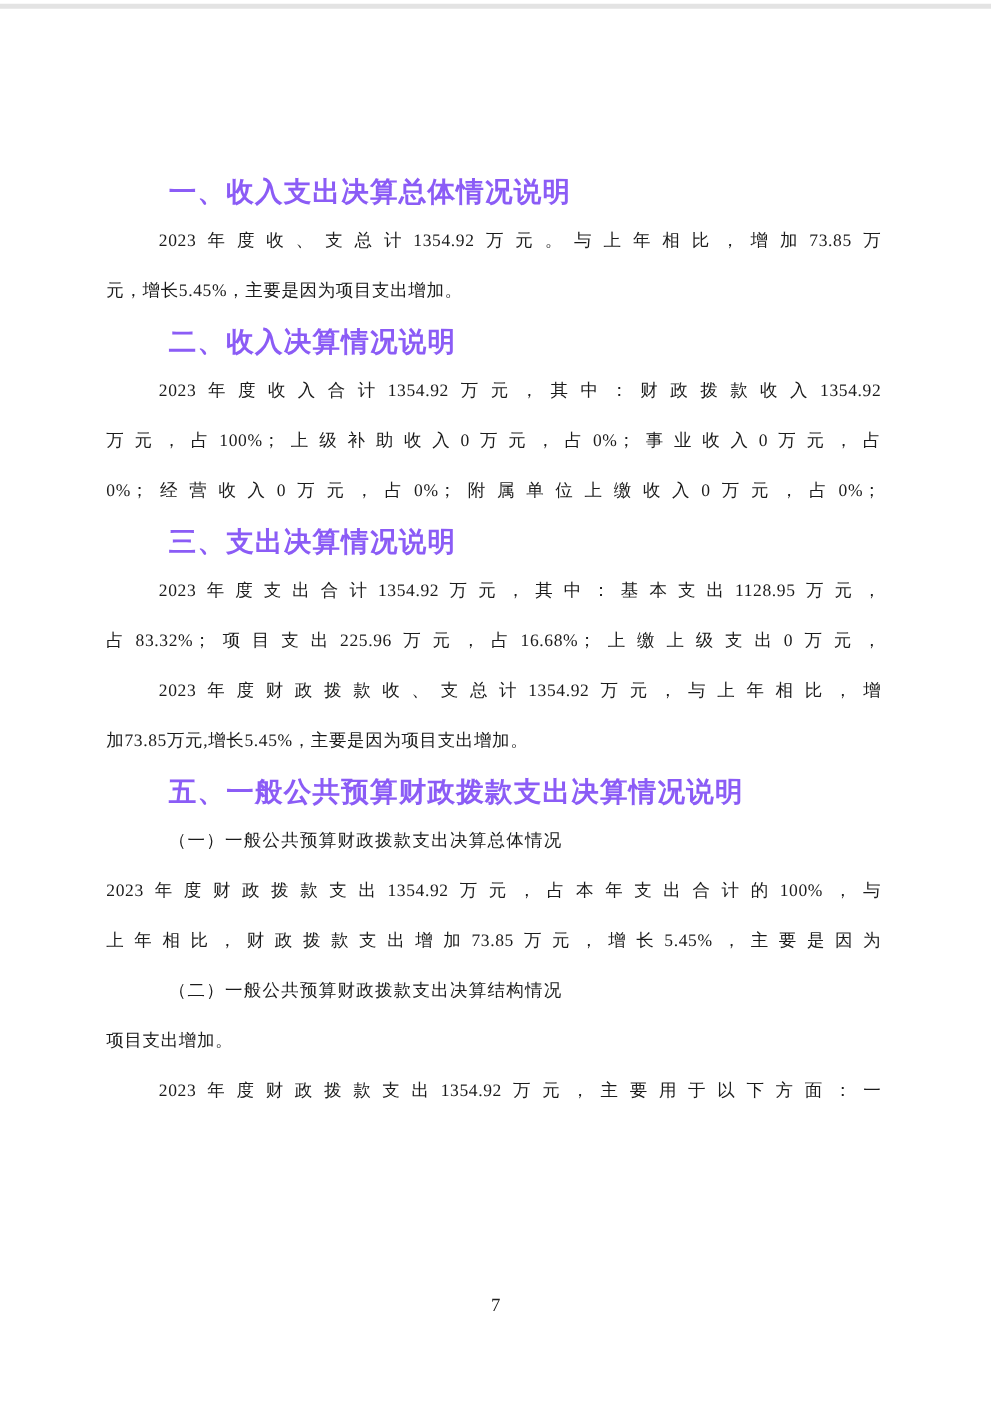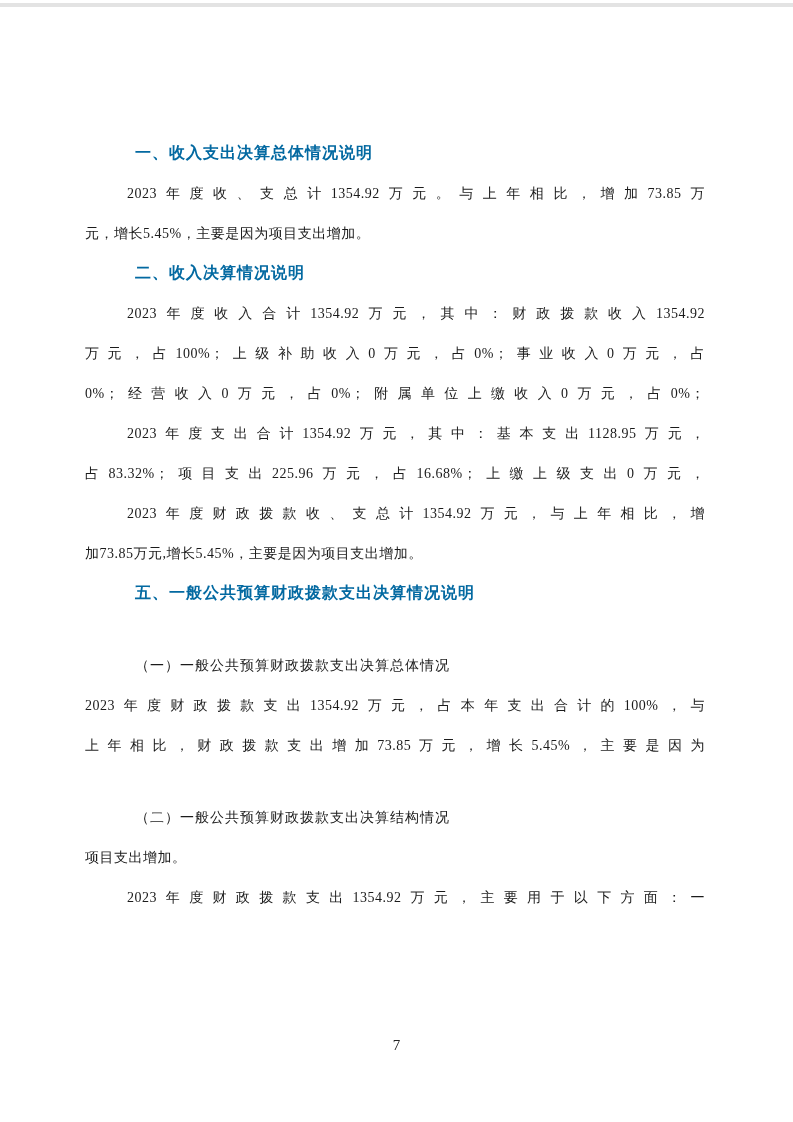--- a/index.html
+++ b/index.html
@@ -33,32 +33,31 @@
   }
   .line {
     height: 40px;
     line-height: 40px;
     font-size: 14px;
     white-space: nowrap;
     letter-spacing: 0.5px;
   }
   
   .h {
-    font-family: Liberation Mono, monospace;
+    font-family: Liberation Sans, sans-serif;
     font-weight: 700;
-    font-size: 16px;
-    color: #0369a1;
+    font-size: 22px;
+    color: #8b5cf6;
     padding-left: 50px;
     letter-spacing: 1px;
   }
   
   .s {
     padding-left: 50px;
     letter-spacing: 1px;
-    margin-top: 32px;
   }
   
   .i {
     padding-left: 42px;
   }
   
   .j {
     text-align: justify;
     text-align-last: justify;
   }
@@ -81,20 +80,21 @@
   <div class="scan-edge"></div>
 
   <div class="content">
     <div class="line h">一、收入支出决算总体情况说明</div>
     <div class="line i j">2023年度收、支总计1354.92万元。与上年相比，增加73.85万</div>
     <div class="line">元，增长5.45%，主要是因为项目支出增加。</div>
     <div class="line h">二、收入决算情况说明</div>
     <div class="line i j">2023年度收入合计1354.92万元，其中：财政拨款收入1354.92</div>
     <div class="line j">万元，占100%；上级补助收入0万元，占0%；事业收入0万元，占</div>
     <div class="line j">0%；经营收入0万元，占0%；附属单位上缴收入0万元，占0%；</div>
+    <div class="line h">三、支出决算情况说明</div>
     <div class="line i j">2023年度支出合计1354.92万元，其中：基本支出1128.95万元，</div>
     <div class="line j">占83.32%；项目支出225.96万元，占16.68%；上缴上级支出0万元，</div>
     <div class="line i j">2023年度财政拨款收、支总计1354.92万元，与上年相比，增</div>
     <div class="line">加73.85万元,增长5.45%，主要是因为项目支出增加。</div>
     <div class="line h">五、一般公共预算财政拨款支出决算情况说明</div>
     <div class="line s">（一）一般公共预算财政拨款支出决算总体情况</div>
     <div class="line j">2023年度财政拨款支出1354.92万元，占本年支出合计的100%，与</div>
     <div class="line j">上年相比，财政拨款支出增加73.85万元，增长5.45%，主要是因为</div>
     <div class="line s">（二）一般公共预算财政拨款支出决算结构情况</div>
     <div class="line">项目支出增加。</div>

